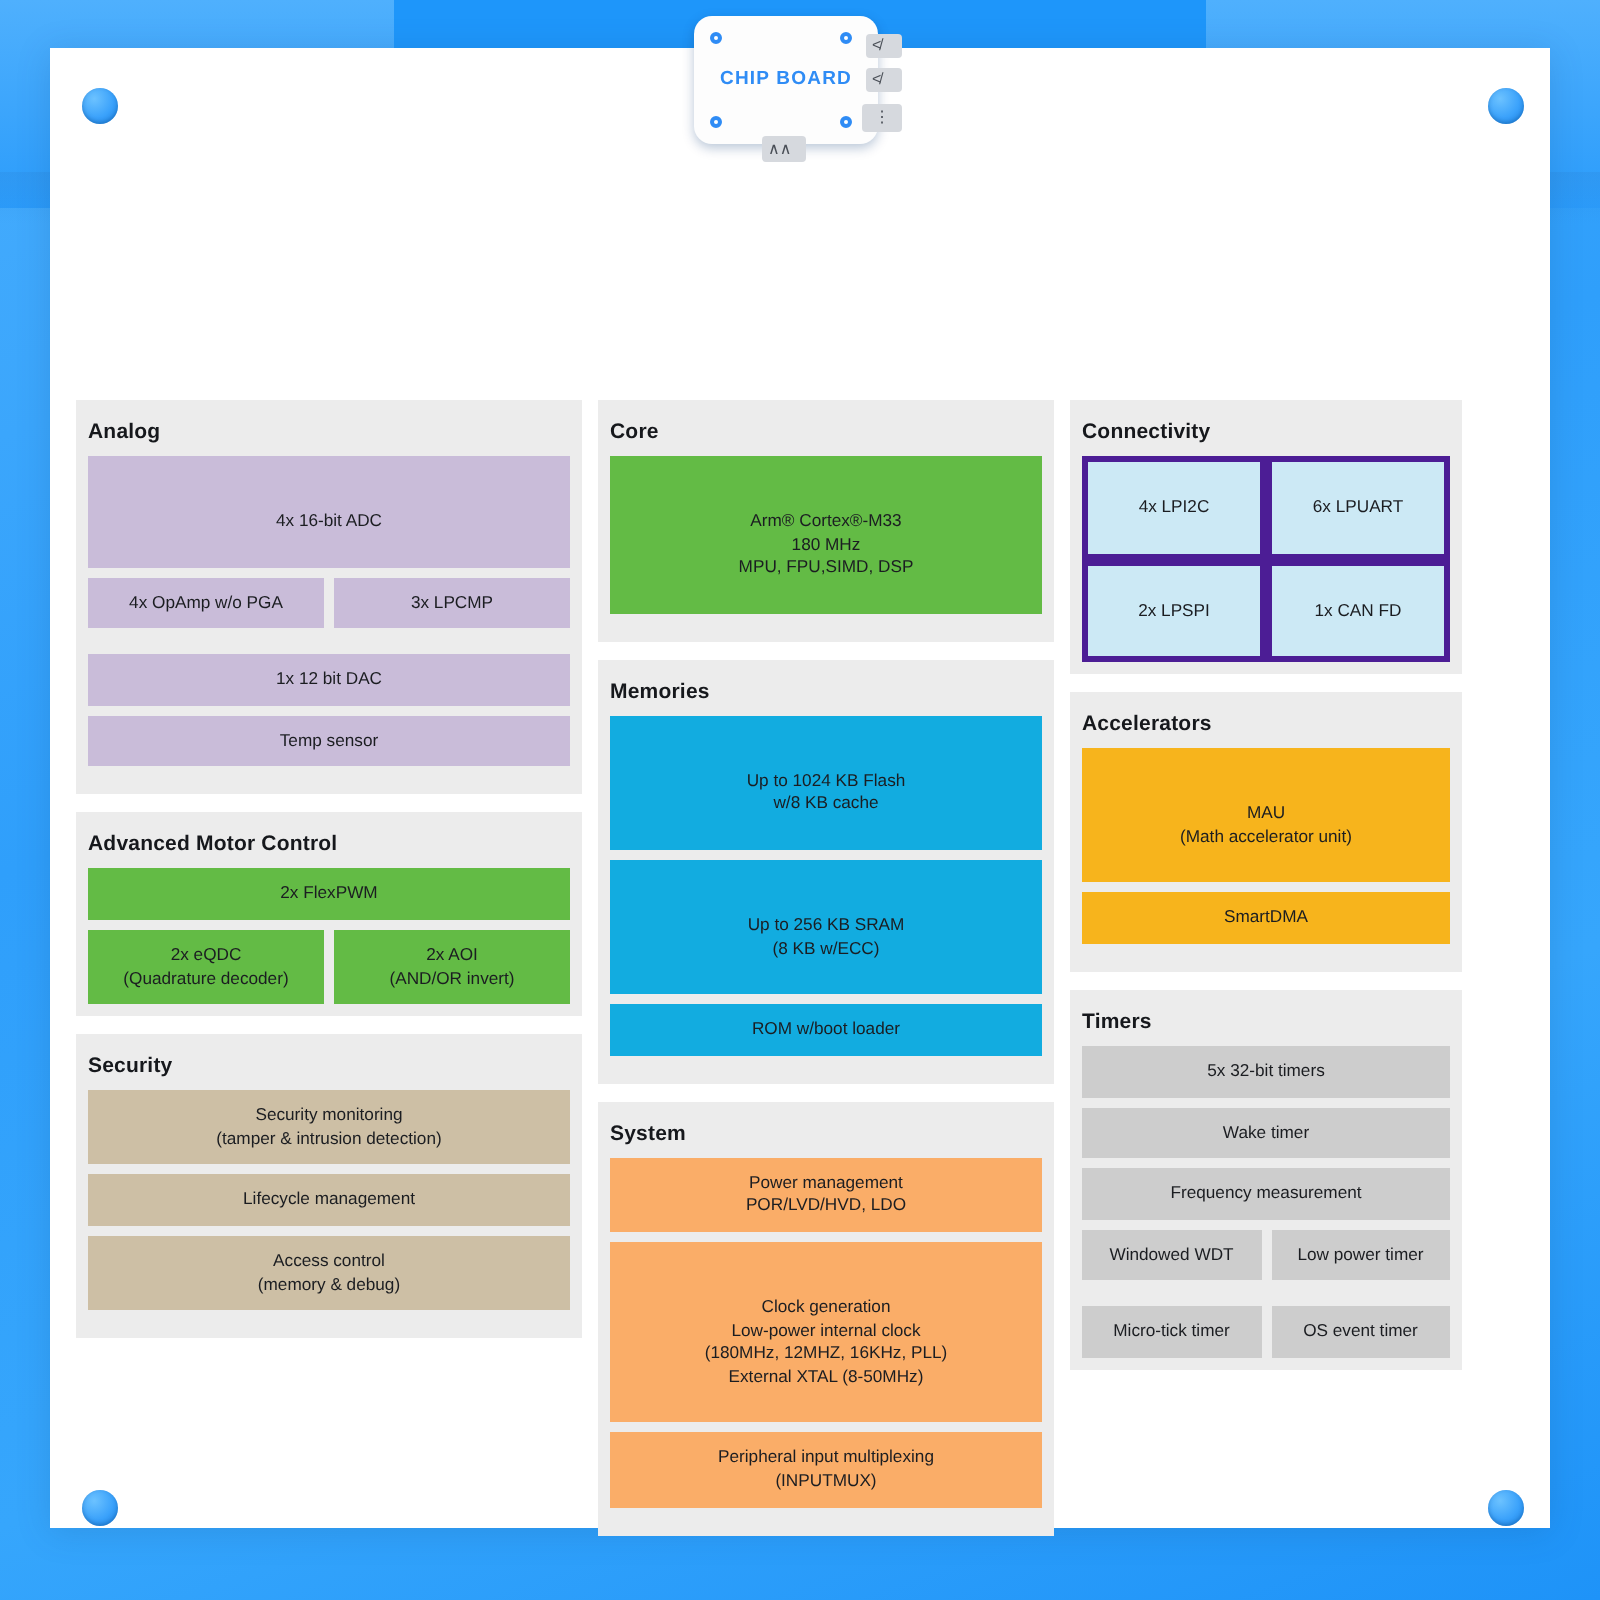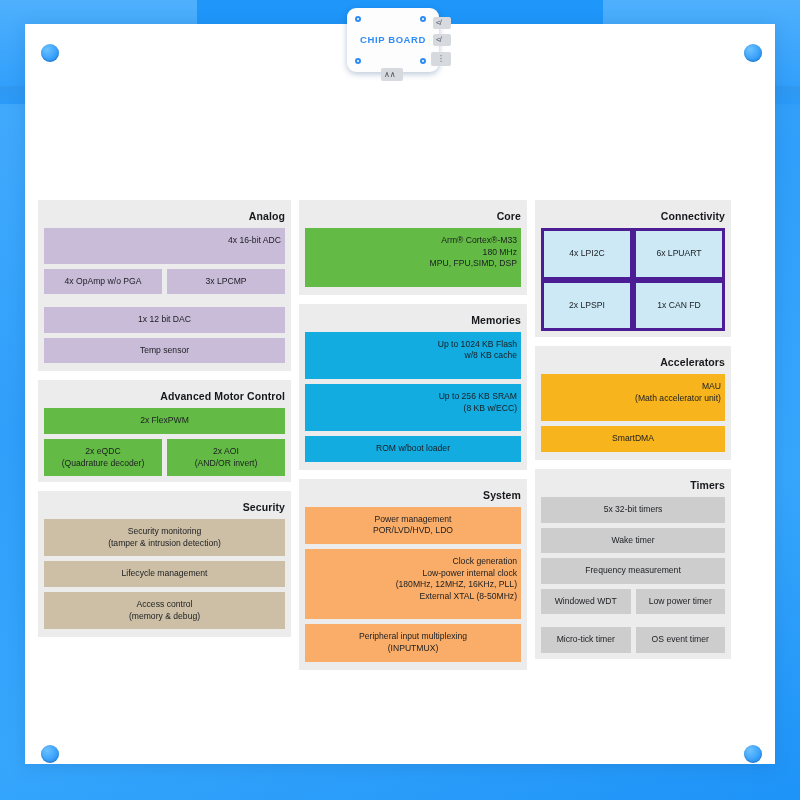--- a/index.html
+++ b/index.html
@@ -47,39 +47,39 @@
   .cbot{position:absolute;left:34px;bottom:-9px;width:22px;height:13px;background:#d6d9de;border-radius:2px;}
   .zig{position:absolute;font-size:8px;color:#4a4f57;line-height:1;}
 
   
   .diagram{position:absolute;left:38px;top:200px;width:726px;
            display:flex;gap:8px;align-items:flex-start;}
   .col{display:flex;flex-direction:column;gap:9px;}
   .col-a{width:253px;} .col-b{width:228px;} .col-c{width:196px;}
 
   .group{background:#ececec;padding:6px;}
-  .grouphdr{text-align:right;font-size:10.5px;font-weight:bold;color:#16181c;
+  .grouphdr{text-align:left;font-size:10.5px;font-weight:bold;color:#16181c;
             padding:4px 0 6px;letter-spacing:.1px;}
   .blk{font-size:8.6px;color:#1b1d21;text-align:center;
        padding:7px 4px;line-height:1.35;margin-bottom:5px;}
-  .blk:last-child{margin-bottom:2px;}
+  .blk:last-child{margin-bottom:8px;}
   .row{display:flex;gap:5px;margin-bottom:13px;}
   .row:last-child{margin-bottom:0;}
   .row .blk{flex:1;margin-bottom:0;}
 
   .purple{background:#c9bcd9;}
   .green{background:#63bb45;}
   .cyan{background:#12ace0;}
   .orange{background:#faad68;}
   .tan{background:#cdbfa5;}
   .lblue{background:#cce9f5;}
   .amber{background:#f7b41c;}
   .gray{background:#cdcdcd;}
 
-  .tall{padding-top:7px;padding-bottom:17px;text-align:right;}
+  .tall{padding-top:27px;padding-bottom:17px;}
   .conngrid{display:flex;flex-wrap:wrap;}
   .conngrid .blk{width:50%;box-sizing:border-box;margin:0;padding-top:17px;padding-bottom:17px;
                  border:3px solid #4c1d95;}
 </style>
 </head>
 <body>
 
 <div id="stage">
 
   <div class="band"></div>

